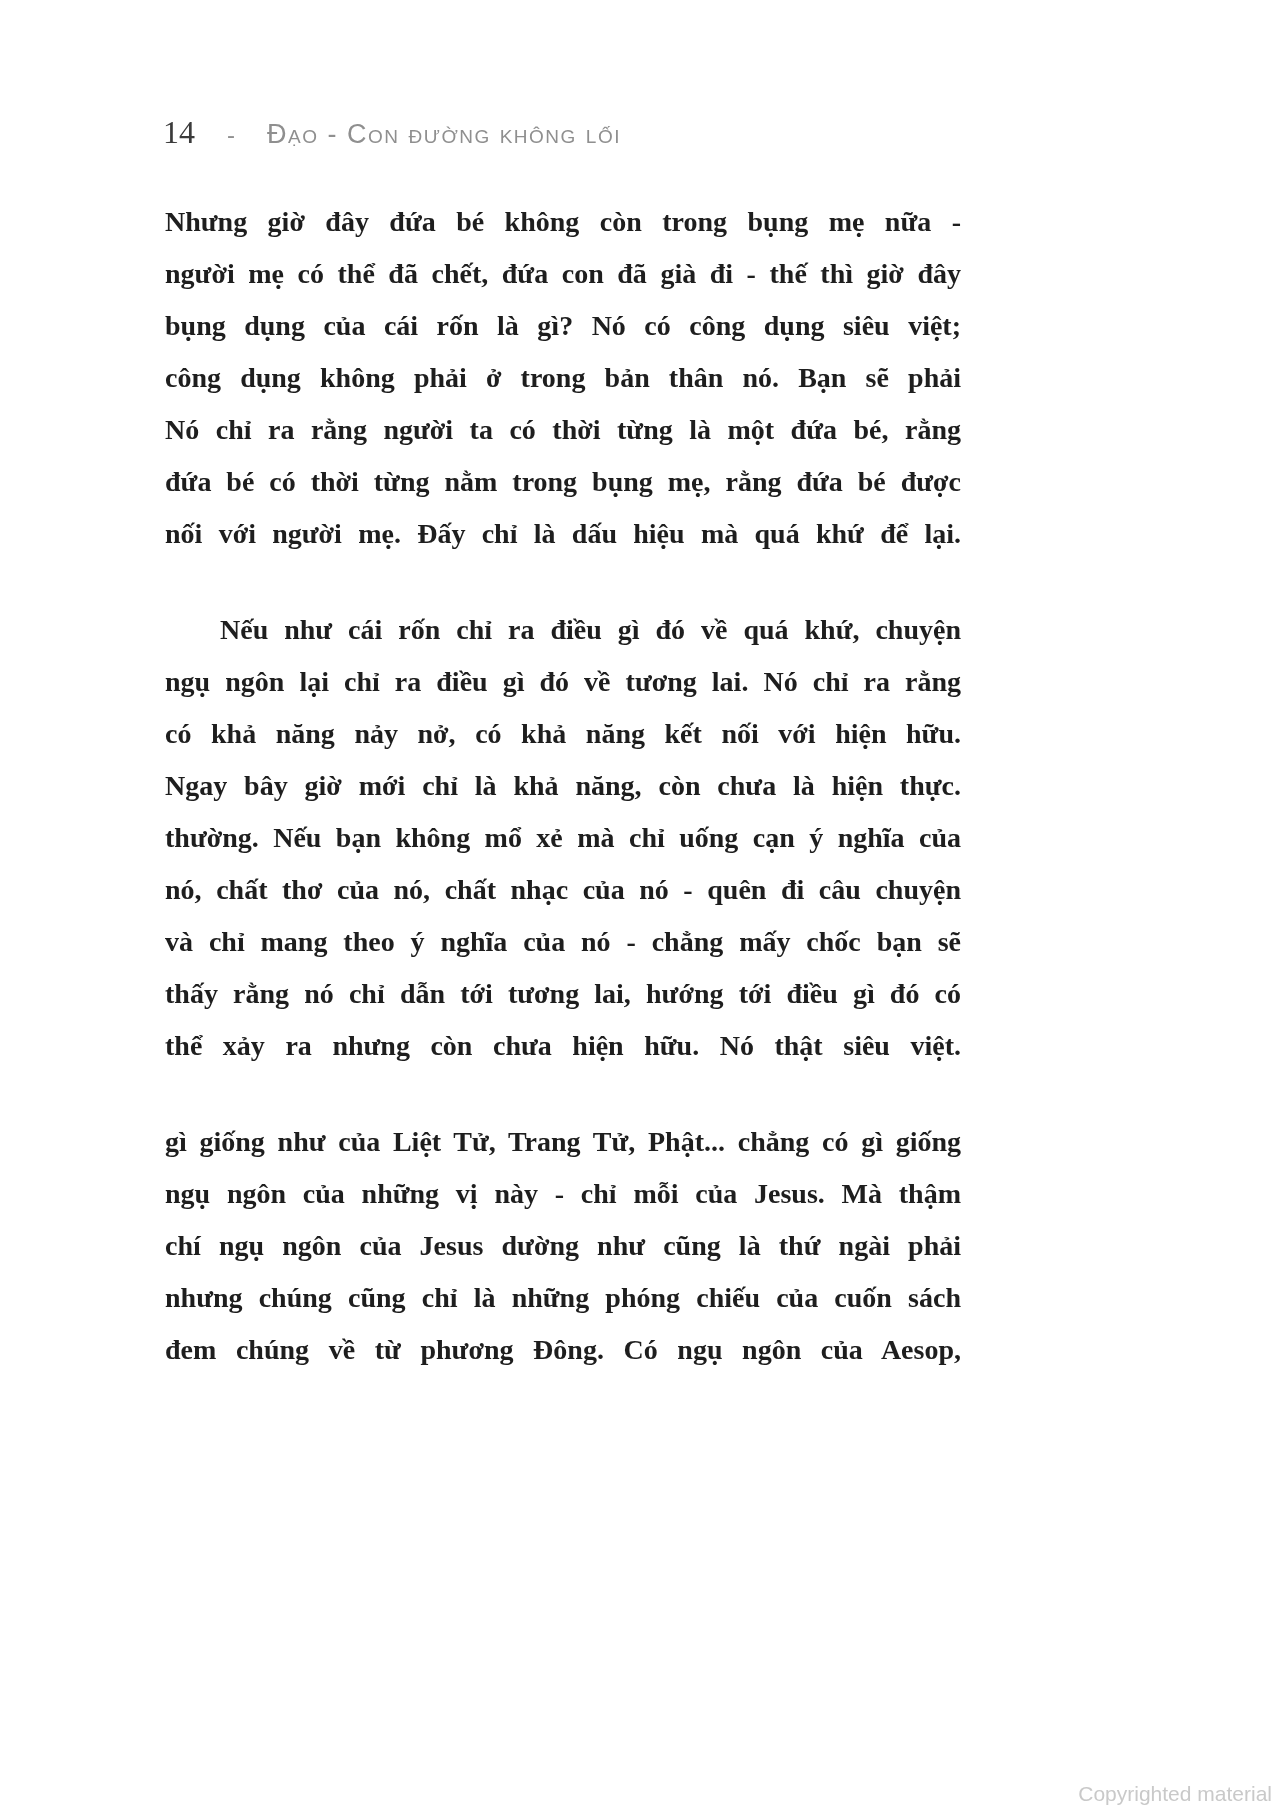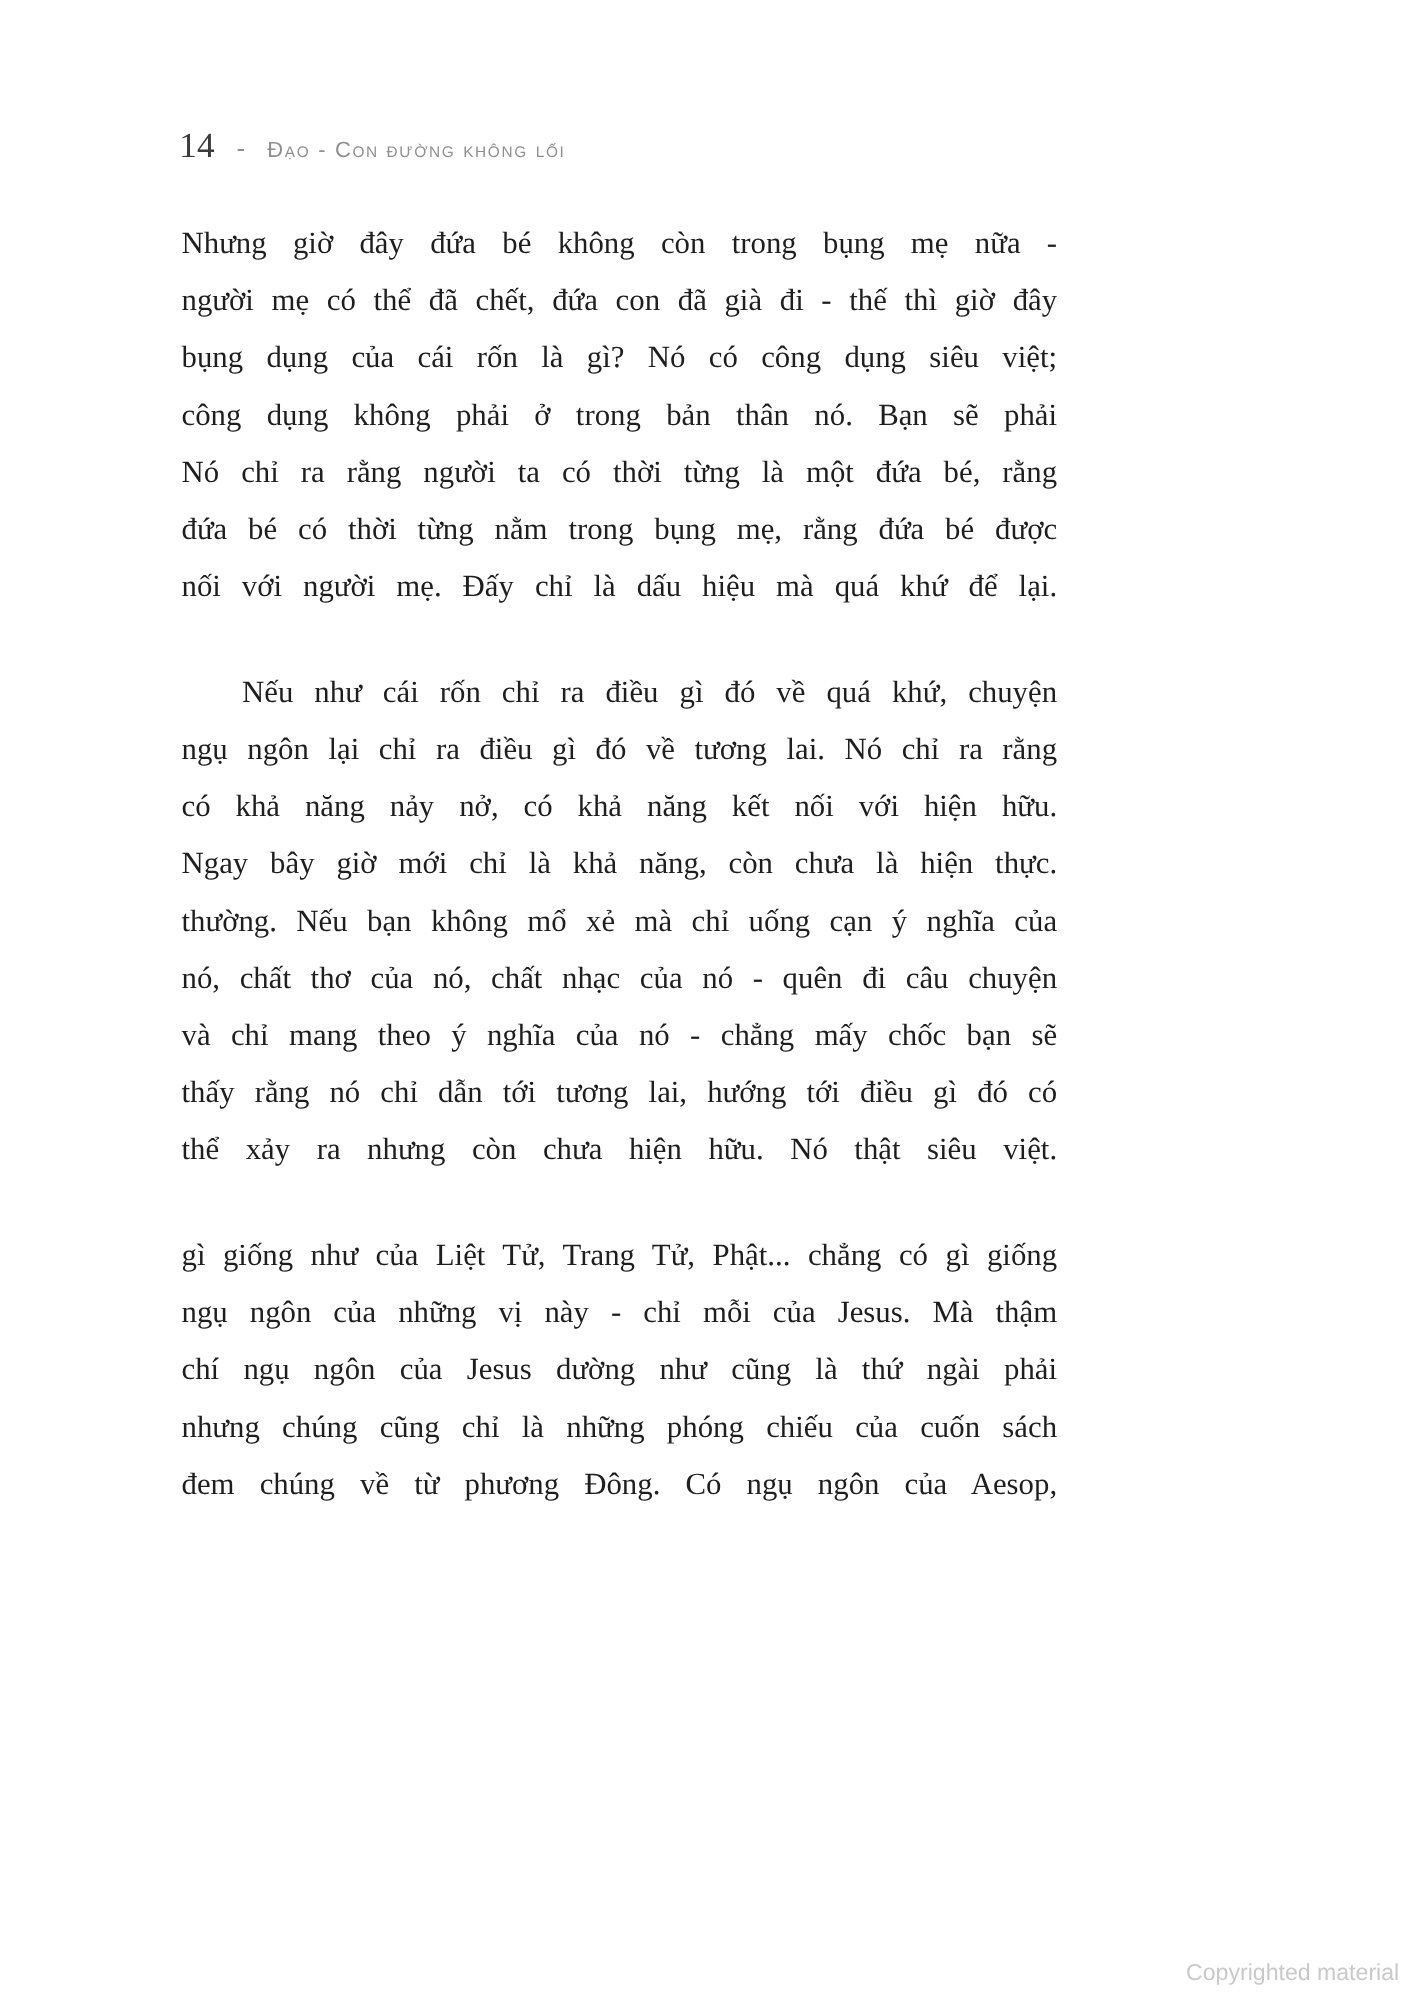--- a/index.html
+++ b/index.html
@@ -15,52 +15,53 @@
     overflow: hidden;
     font-family: "Liberation Serif", "DejaVu Serif", serif;
   }
   
   .running-header {
     position: absolute;
     left: 163px;
     top: 114px;
     display: flex;
     align-items: baseline;
-    gap: 20px;
+    gap: 32px;
     white-space: nowrap;
   }
   .page-number {
     font-family: "Liberation Serif", serif;
     font-size: 32px;
     color: #3b3b3b;
   }
   .header-sep {
     font-family: "Liberation Sans", sans-serif;
     font-size: 24px;
     color: #909090;
   }
   .header-title {
     font-family: "Liberation Sans", sans-serif;
     font-variant: small-caps;
     letter-spacing: 1.5px;
-    font-size: 20px;
+    font-size: 27px;
     color: #8f8f8f;
   }
   
   .body-text {
     position: absolute;
     left: 165px;
     top: 196px;
     width: 796px;
     color: #1e1e1e;
     font-size: 28px;
     line-height: 52px;
   }
   .paragraph {
     margin: 0 0 44px 0;
+    font-weight: bold;
   }
   .paragraph:last-child { margin-bottom: 0; }
   .line {
     text-align: justify;
     text-align-last: justify;
   }
   .line.indent {
     padding-left: 55px;
   }
   

